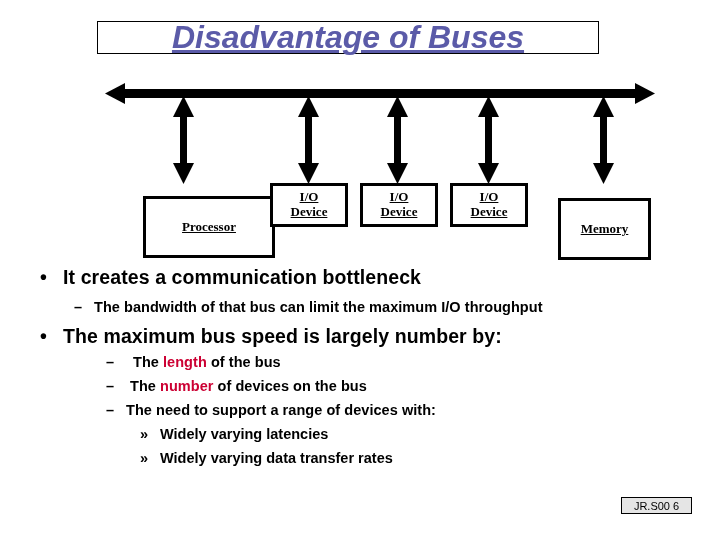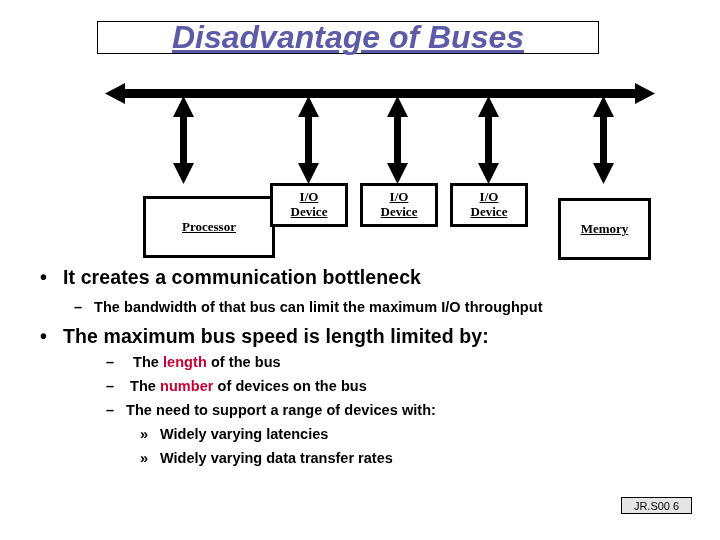--- a/index.html
+++ b/index.html
@@ -206,21 +206,21 @@
     <span style="display:inline-block; margin-left:23px;">It creates a communication bottleneck</span>
   </div>
 
   <div class="lvl2" style="position:absolute; left:74px; top:41px;">
     <span class="bullet">–</span>
     <span style="display:inline-block; margin-left:20px;">The bandwidth of that bus can limit the maximum I/O throughput</span>
   </div>
 
   <div class="lvl1" style="position:absolute; left:40px; top:67px;">
     <span class="bullet">•</span>
-    <span style="display:inline-block; margin-left:23px;">The maximum bus speed is length limited by:</span>
+    <span style="display:inline-block; margin-left:23px;">The maximum bus speed is largely number by:</span>
   </div>
 
   <div class="lvl2" style="position:absolute; left:106px; top:96px;">
     <span class="bullet">–</span>
     <span style="display:inline-block; margin-left:27px;"><span>The </span><span class="hl">length</span><span> of the bus</span></span>
   </div>
 
   <div class="lvl2" style="position:absolute; left:106px; top:120px;">
     <span class="bullet">–</span>
     <span style="display:inline-block; margin-left:24px;"><span>The </span><span class="hl">number</span><span> of devices on the bus</span></span>

